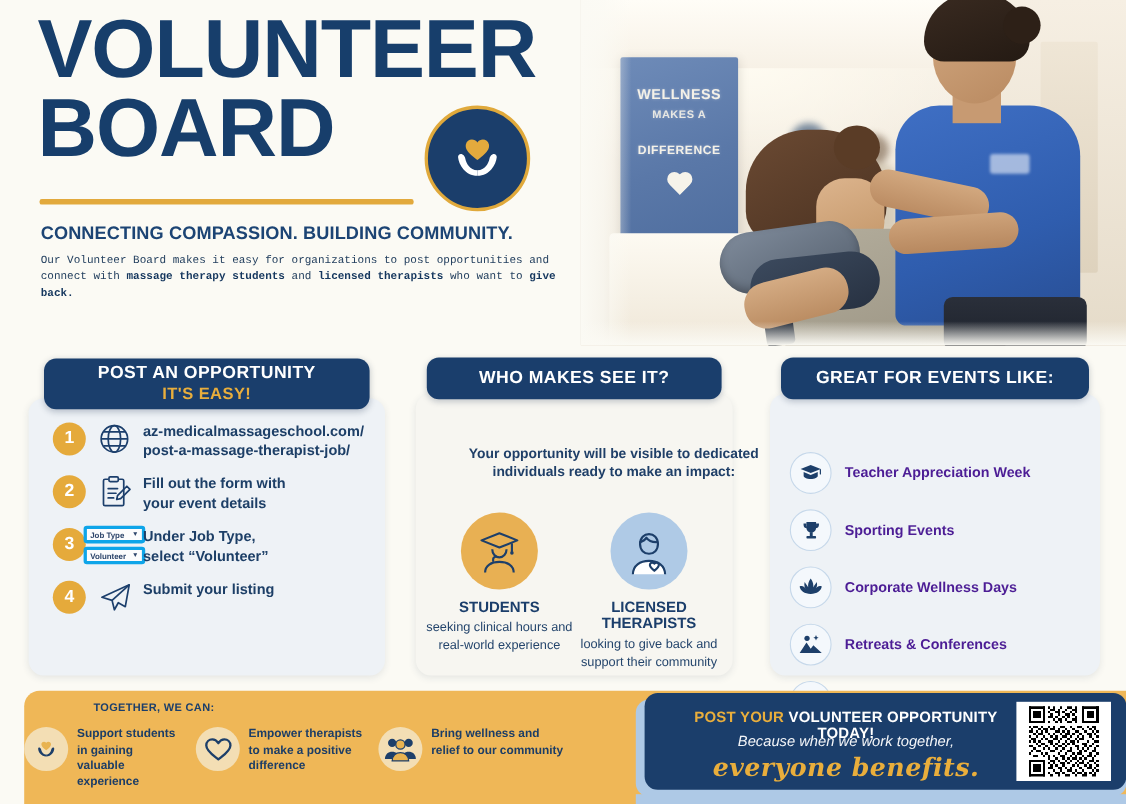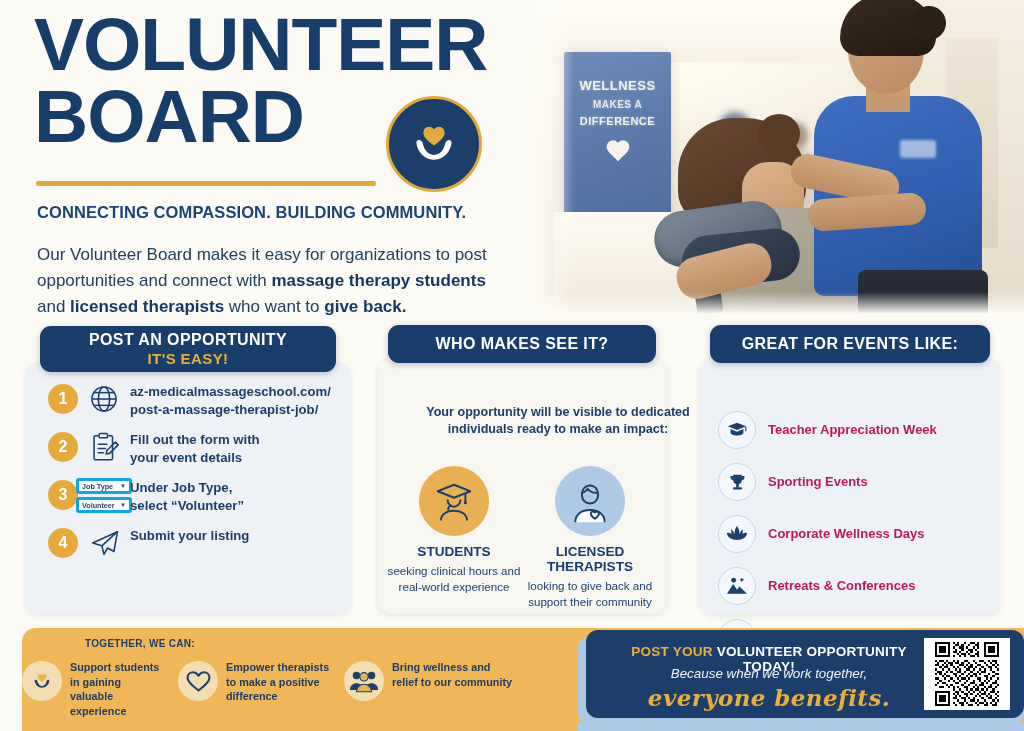--- a/index.html
+++ b/index.html
@@ -53,21 +53,21 @@
     border-radius: 2px;
     box-shadow: 0 2px 10px rgba(0,0,0,.12);
   }
   .ph-banner .bt {
     color: #f4f1e8; text-align: center; font-weight: 800;
     letter-spacing: .5px; line-height: 1.28; filter: blur(.45px);
     text-shadow: 0 0 3px rgba(255,255,255,.35);
   }
   .ph-banner .t1 { font-size: 13px; margin-top: 26px; }
   .ph-banner .t2 { font-size: 10px; margin-top: 4px; opacity:.92;}
-  .ph-banner .t3 { font-size: 11px; margin-top: 3px; }
+  .ph-banner .t3 { font-size: 11px; margin-top: 19px; }
   .ph-banner .hrt {
     width:26px;height:24px;margin:12px auto 0;position:relative;filter:blur(.3px);
   }
   .ph-banner .hrt:before,.ph-banner .hrt:after{
     content:"";position:absolute;top:0;width:13px;height:20px;
     background:#f6f3ea;border-radius:13px 13px 0 0;
   }
   .ph-banner .hrt:before{left:13px;transform:rotate(-45deg);transform-origin:0 100%;}
   .ph-banner .hrt:after{left:0;transform:rotate(45deg);transform-origin:100% 100%;}
 
@@ -180,22 +180,22 @@
   .title .l2 { display:block; }
   .gold-rule {
     position: absolute; left: 36px; top: 181px; width: 340px; height: 5px;
     background: #E2A93C; border-radius: 2px;
   }
   .subtitle {
     position: absolute; left: 37px; top: 203px;
     font-size: 16.5px; font-weight: 800; color: #1C4474; letter-spacing: .1px;
   }
   .intro {
-    position: absolute; left: 37px; top: 242px; width: 470px;
-    font-size: 17px; line-height: 1.52; color: #24405F;
+    position: absolute; left: 37px; top: 230px; width: 470px;
+    font-size: 10px; line-height: 1.52; color: #24405F; font-family: Liberation Mono, monospace;
   }
   .intro b { color: #15375E; font-weight: 800; }
 
   .badge {
     position: absolute; left: 386px; top: 96px; width: 96px; height: 96px;
     border-radius: 50%; background: #1B3E6B; border: 3px solid #E0A93B;
     display: flex; align-items: center; justify-content: center;
   }
 
   
@@ -263,21 +263,21 @@
   
   #card3 { left: 700px; top: 358px; width: 300px; height: 256px; background:#eef2f6; }
   #head3 { left: 710px; top: 325px; width: 280px; height: 38px; }
   .ev-list { position:absolute; left: 0; top: 46px; width: 100%; }
   .ev { display:flex; align-items:center; padding: 7px 10px 7px 18px; }
   .ev-ic {
     width: 38px; height: 38px; flex: 0 0 38px; border-radius: 50%;
     background: #f4f8fc; border: 1.4px solid #c6d8ea;
     display:flex; align-items:center; justify-content:center; margin-right: 12px;
   }
-  .ev-t { font-size: 13px; font-weight: 700; color: #be185d; line-height: 1.25; }
+  .ev-t { font-size: 13px; font-weight: 700; color: #4c1d95; line-height: 1.25; }
 
   
   .ybar {
     position: absolute; left: 22px; top: 628px; width: 1002px; height: 103px;
     background: #EFB757; border-radius: 14px 0 0 0;
   }
   .tog-title {
     position:absolute; left: 85px; top: 638px;
     font-size: 10px; font-weight: 800; color: #1B3E6B; letter-spacing: .3px;
   }

